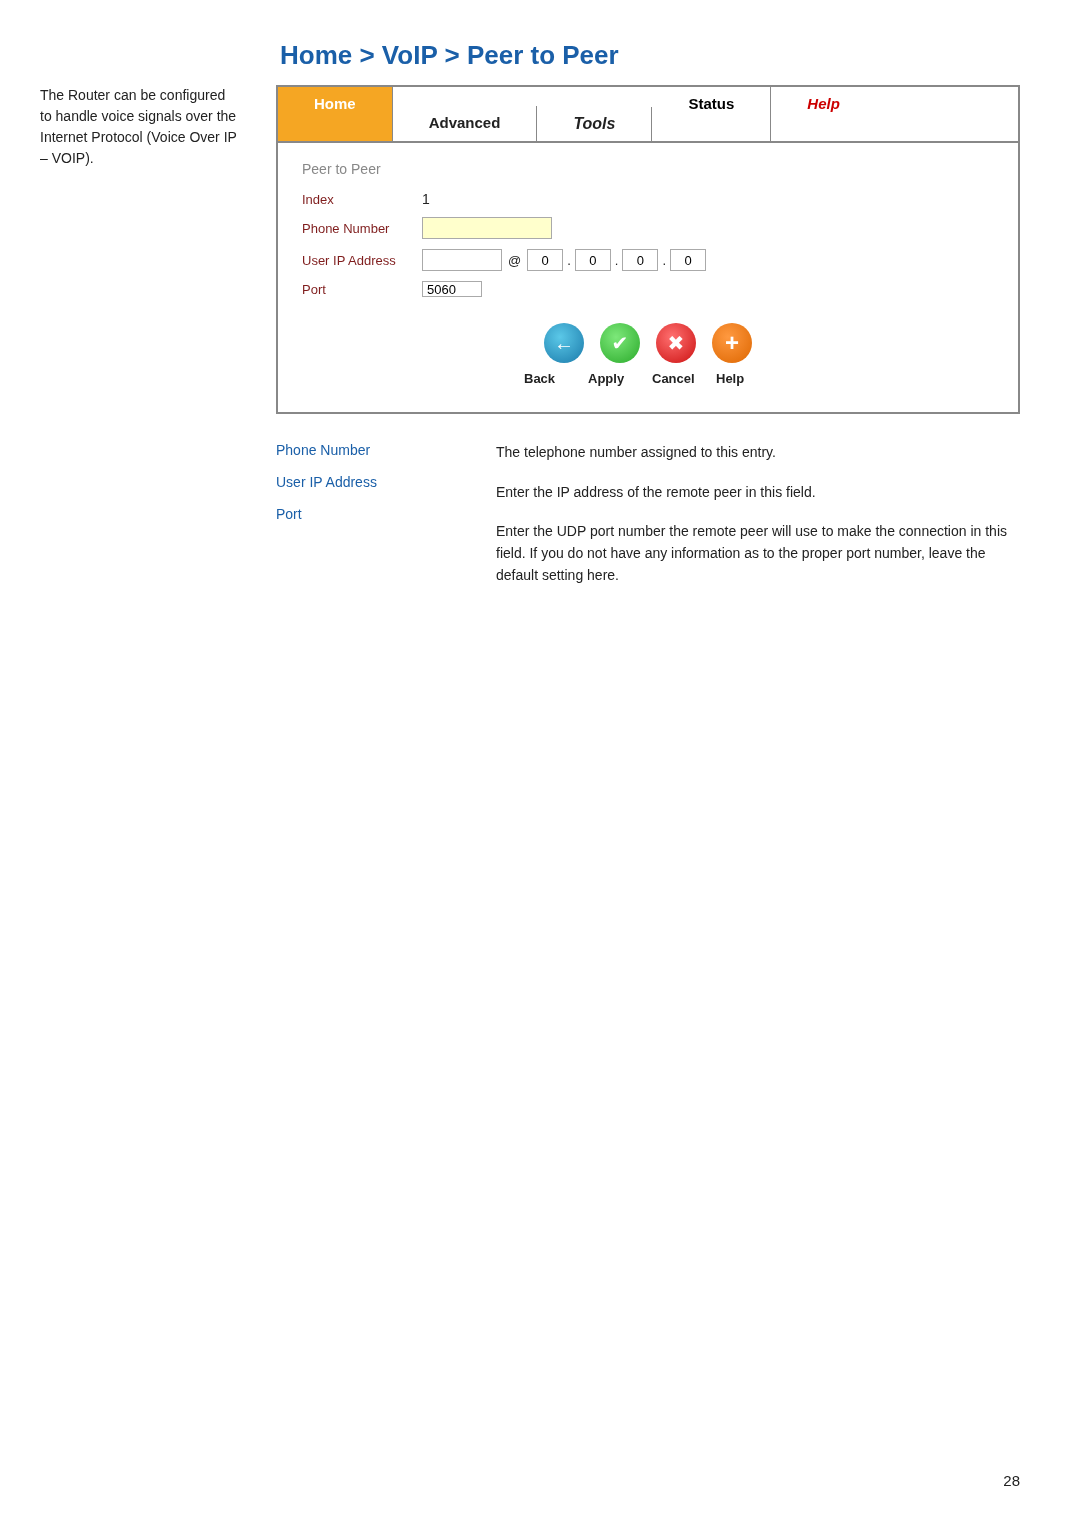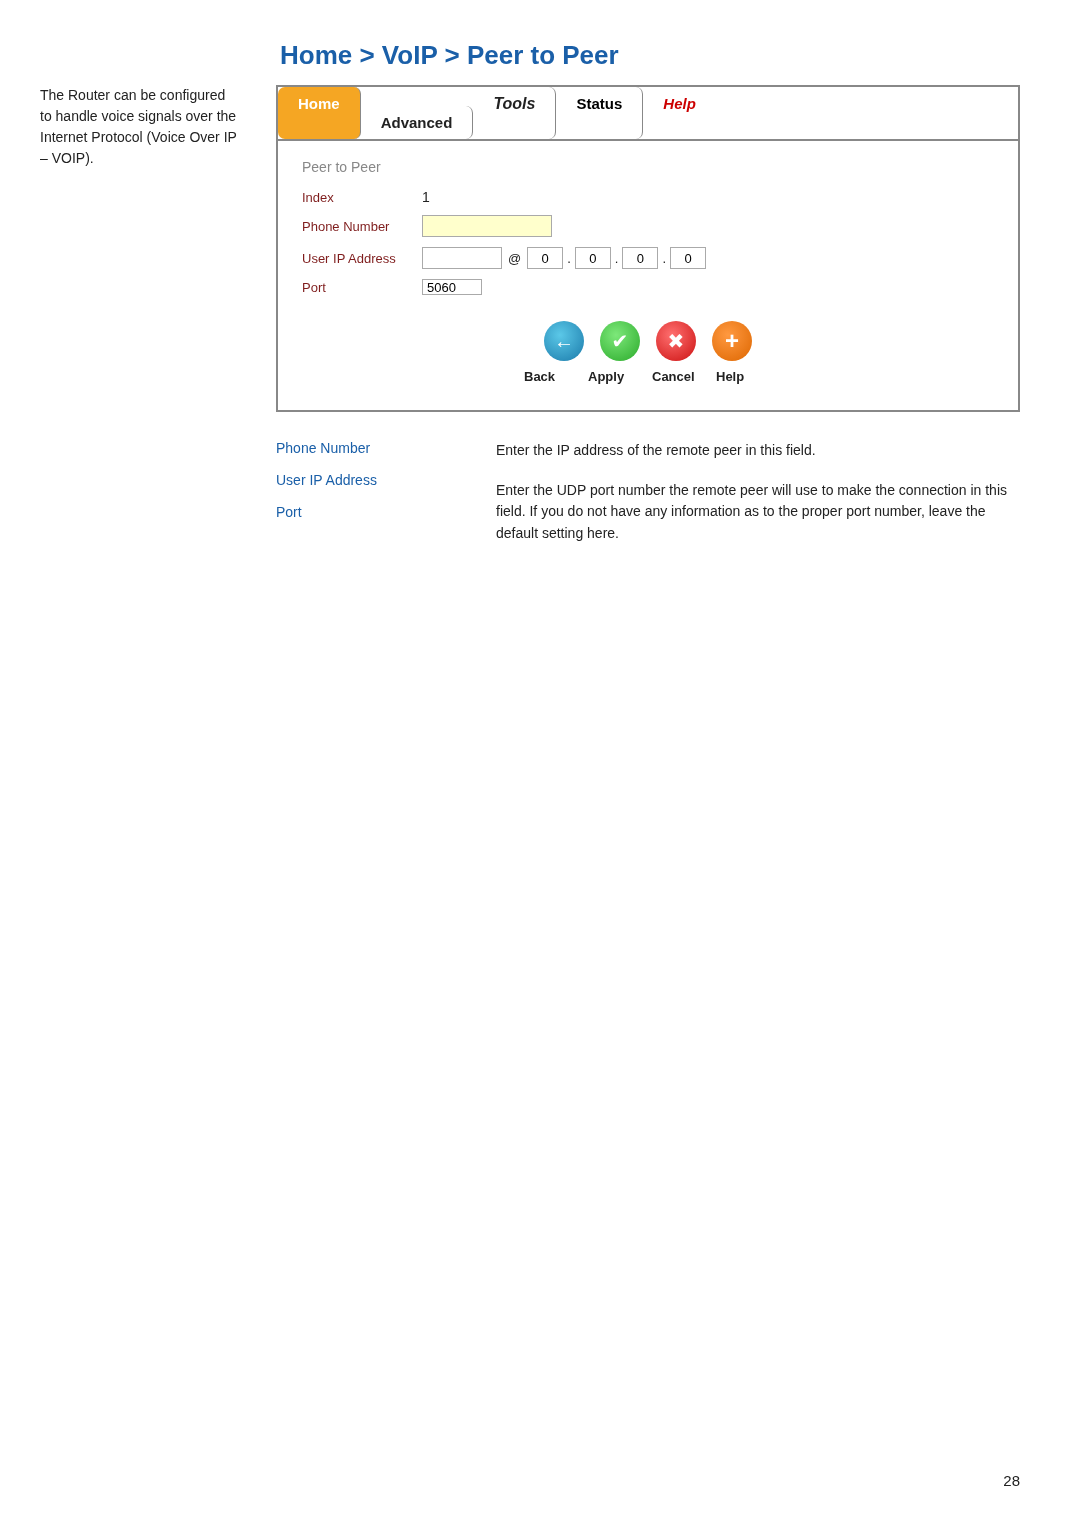--- a/index.html
+++ b/index.html
@@ -60,36 +60,35 @@
 
     
     .nav-bar {
       display: flex;
       flex-direction: row;
       background: #fff;
       border-bottom: 2px solid #888;
     }
 
     .nav-item {
-      padding: 8px 20px;
+      padding: 8px 36px;
       font-weight: bold;
       font-size: 15px;
       cursor: pointer;
       border-right: 1px solid #888;
-      border-radius: 7px;
     }
 
     .nav-item.home {
       background: #f5a623;
       color: #fff;
       font-weight: bold;
     }
 
     .nav-item.advanced { color: #222; margin-top: 19px; }
-    .nav-item.tools { color: #222; font-size: 16px; font-style: italic; }
+    .nav-item.tools { color: #222; font-size: 16px; font-style: italic; margin-top: 20px; }
     .nav-item.status { color: #000000; }
     .nav-item.help {
       color: #cc0000;
       font-weight: bold;
       font-style: italic;
       border-right: none;
     }
 
     
     .form-area {
@@ -351,20 +350,21 @@
         </div>
       </div>
 
       <div class="help-section">
         <div class="help-left">
           <div class="help-term">Phone Number</div>
           <div class="help-term">User IP Address</div>
           <div class="help-term">Port</div>
         </div>
         <div class="help-right">
+          <div class="help-desc">The telephone number assigned to this entry.</div>
           <div class="help-desc">Enter the IP address of the remote peer in this field.</div>
           <div class="help-desc">Enter the UDP port number the remote peer will use to make the connection in this field. If you do not have any information as to the proper port number, leave the default setting here.</div>
         </div>
       </div>
 
     </div>
   </div>
 </div>
 
 <div class="page-number">28</div>

